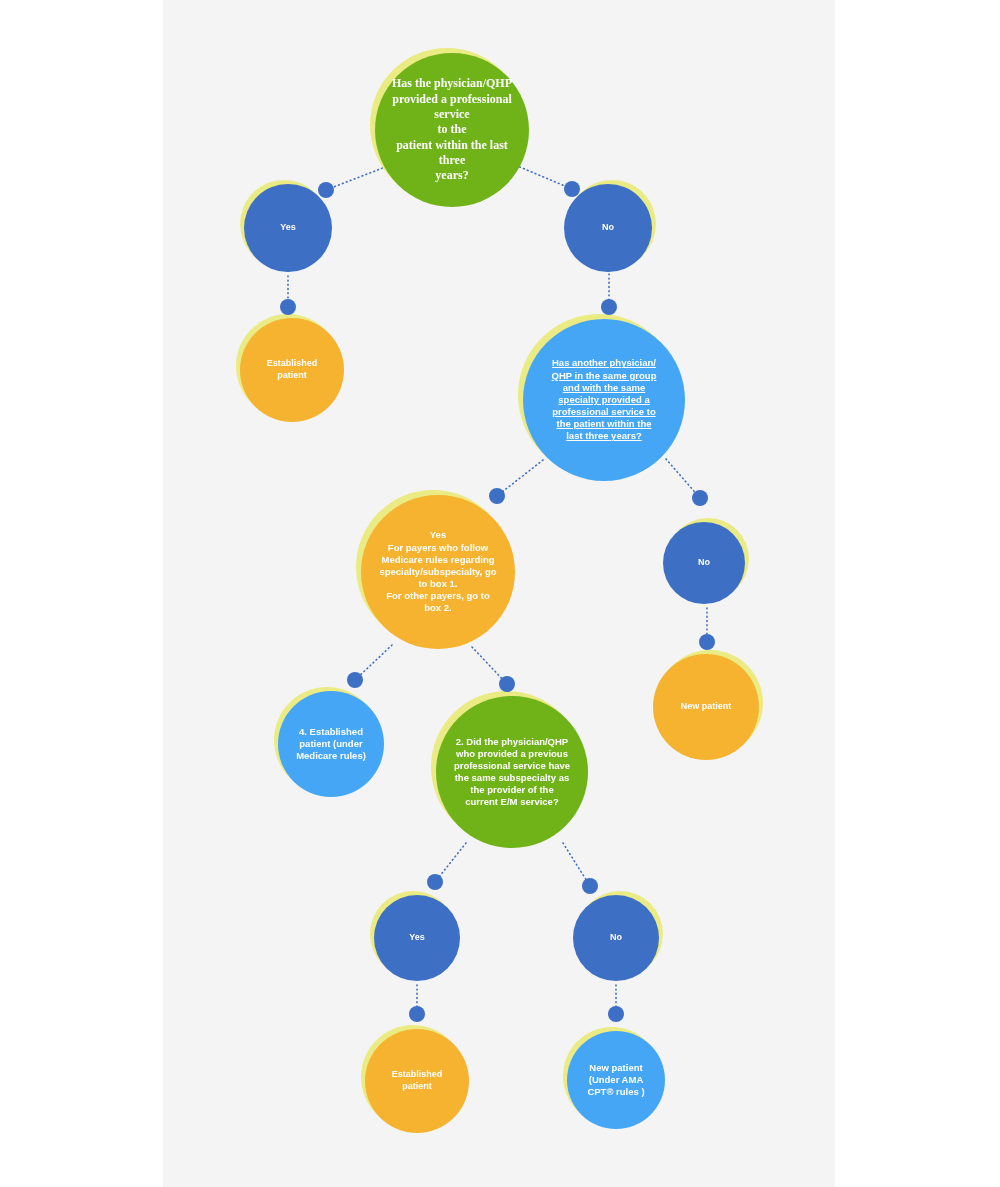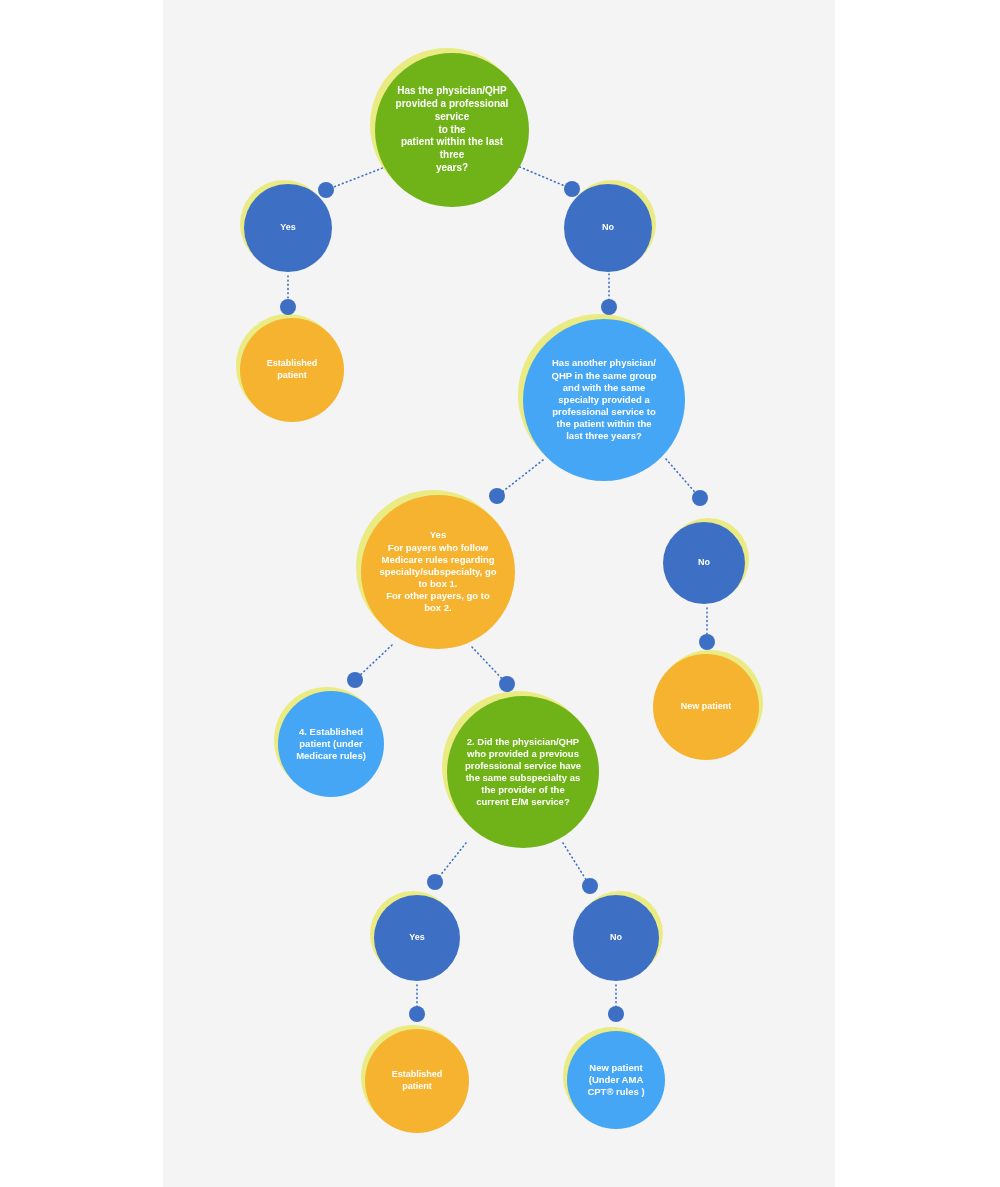--- a/index.html
+++ b/index.html
@@ -56,21 +56,21 @@
     <line x1="392" y1="645" x2="355" y2="680" stroke="#3d6fc4" stroke-width="1.6" stroke-linecap="round" stroke-dasharray="0.8 3.4"></line>
     <line x1="472" y1="647" x2="507" y2="684" stroke="#3d6fc4" stroke-width="1.6" stroke-linecap="round" stroke-dasharray="0.8 3.4"></line>
     <line x1="707" y1="608" x2="707" y2="642" stroke="#3d6fc4" stroke-width="1.6" stroke-linecap="round" stroke-dasharray="0.8 3.4"></line>
     <line x1="466" y1="843" x2="435" y2="882" stroke="#3d6fc4" stroke-width="1.6" stroke-linecap="round" stroke-dasharray="0.8 3.4"></line>
     <line x1="563" y1="843" x2="590" y2="886" stroke="#3d6fc4" stroke-width="1.6" stroke-linecap="round" stroke-dasharray="0.8 3.4"></line>
     <line x1="417" y1="985" x2="417" y2="1014" stroke="#3d6fc4" stroke-width="1.6" stroke-linecap="round" stroke-dasharray="0.8 3.4"></line>
     <line x1="616" y1="985" x2="616" y2="1014" stroke="#3d6fc4" stroke-width="1.6" stroke-linecap="round" stroke-dasharray="0.8 3.4"></line>
   </svg>
 
 <div id="nodes-layer">
-    <div class="node c-green" style="left: 375px; top: 53px; width: 154px; height: 154px; font-size: 10px;">
+    <div class="node c-green" style="left: 375px; top: 53px; width: 154px; height: 154px; font-size: 12px; font-family: Liberation Serif, serif;">
       <span class="halo" style="left: -5px; top: -5px; width: 154px; height: 154px;"></span>
       <span class="disc"></span>
       <span class="lbl">Has the physician/QHP
 provided a professional service
 to the
 patient within the last three
 years?</span>
     </div>
     <div class="node c-blue" style="left: 244px; top: 184px; width: 88px; height: 88px; font-size: 9px;">
       <span class="halo" style="left: -4px; top: -4px; width: 88px; height: 88px;"></span>
@@ -81,21 +81,21 @@
       <span class="halo" style="left: 4px; top: -4px; width: 88px; height: 88px;"></span>
       <span class="disc"></span>
       <span class="lbl">No</span>
     </div>
     <div class="node c-orange" style="left: 240px; top: 318px; width: 104px; height: 104px; font-size: 9px;">
       <span class="halo" style="left: -4px; top: -4px; width: 104px; height: 104px;"></span>
       <span class="disc"></span>
       <span class="lbl">Established
 patient</span>
     </div>
-    <div class="node c-lblue" style="left: 523px; top: 319px; width: 162px; height: 162px; font-size: 9.5px;">
+    <div class="node c-lblue" style="left: 523px; top: 319px; width: 162px; height: 162px; font-size: 9.5px; text-decoration: underline;">
       <span class="halo" style="left: -5px; top: -5px; width: 162px; height: 162px;"></span>
       <span class="disc"></span>
       <span class="lbl">Has another physician/
 QHP in the same group
 and with the same
 specialty provided a
 professional service to
 the patient within the
 last three years?</span>
     </div>
@@ -115,21 +115,21 @@
       <span class="disc"></span>
       <span class="lbl">No</span>
     </div>
     <div class="node c-lblue" style="left: 278px; top: 691px; width: 106px; height: 106px; font-size: 9.5px;">
       <span class="halo" style="left: -4px; top: -4px; width: 106px; height: 106px;"></span>
       <span class="disc"></span>
       <span class="lbl">4. Established
 patient (under
 Medicare rules)</span>
     </div>
-    <div class="node c-green" style="left: 447px; top: 696px; width: 152px; height: 152px; font-size: 9.5px;">
+    <div class="node c-green" style="left: 436px; top: 696px; width: 152px; height: 152px; font-size: 9.5px;">
       <span class="halo" style="left: -5px; top: -5px; width: 152px; height: 152px;"></span>
       <span class="disc"></span>
       <span class="lbl">2. Did the physician/QHP
 who provided a previous
 professional service have
 the same subspecialty as
 the provider of the
 current E/M service?</span>
     </div>
     <div class="node c-orange" style="left: 653px; top: 654px; width: 106px; height: 106px; font-size: 9px;">

